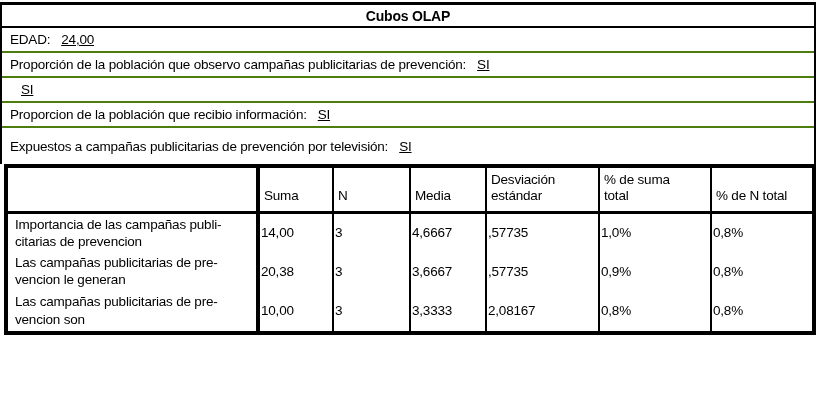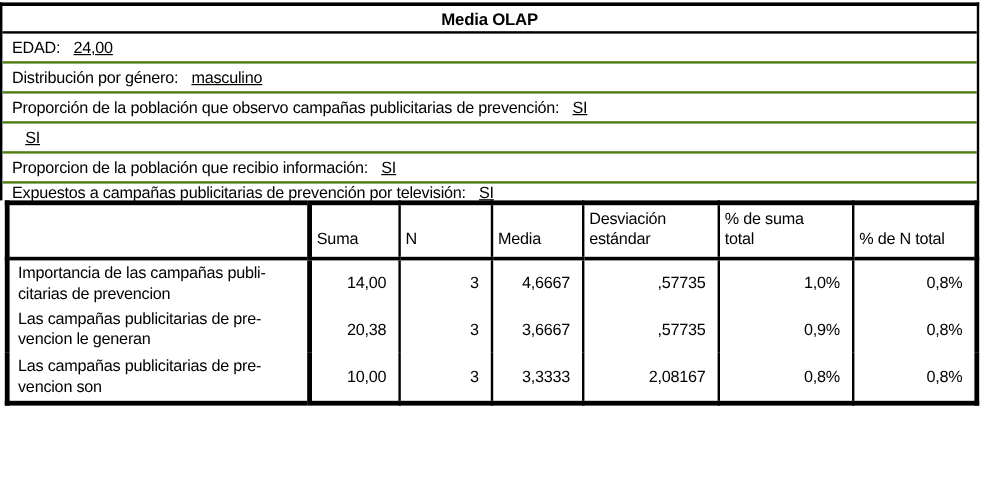--- a/index.html
+++ b/index.html
@@ -28,21 +28,21 @@
     font-weight: bold;
     font-size: 14px;
   }
   .caption-row {
     height: 25px;
     border-bottom: 2px solid #4d7c0f;
     display: flex; align-items: center;
     padding-left: 8px;
     font-size: 13.5px;
   }
-  .caption-row:last-child { border-bottom: none; height: 14px; }
+  .caption-row:last-child { border-bottom: none; height: 36px; }
   .caption-value { margin-left: 11px; text-decoration: underline; }
 
   
   table.stats-table {
     border-collapse: collapse;
     table-layout: fixed;
     margin-left: 4px;
     width: 812px;
     font-size: 13.5px;
     border: 4px solid #000;
@@ -68,37 +68,33 @@
   .stats-table tbody tr.r2 { height: 38px; }
   .stats-table tbody tr.r3 { height: 42px; }
   .stats-table tbody tr.r4 { height: 54px; }
   .cell-label {
     text-align: left;
     padding: 2px 6px 2px 7px;
     white-space: pre-line;
     line-height: 1.28;
     margin-top: 32px;
   }
-  .cell-num { text-align: right; padding-right: 10px; }
+  .cell-num { text-align: left; padding-right: 10px; }
 </style>
 </head>
 <body>
 
 <div class="page">
 
   <div class="caption-box">
-    <div class="title-row">Media OLAP</div>
+    <div class="title-row">Cubos OLAP</div>
 
     <div class="caption-row">
       <span>EDAD:</span>
       <span class="caption-value">24,00</span>
-    </div>
-    <div class="caption-row">
-      <span>Distribución por género:</span>
-      <span class="caption-value">masculino</span>
     </div>
     <div class="caption-row">
       <span>Proporción de la población que observo campañas publicitarias de prevención:</span>
       <span class="caption-value">SI</span>
     </div>
     <div class="caption-row">
       <span class="caption-value">SI</span>
     </div>
     <div class="caption-row">
       <span>Proporcion de la población que recibio información:</span>

